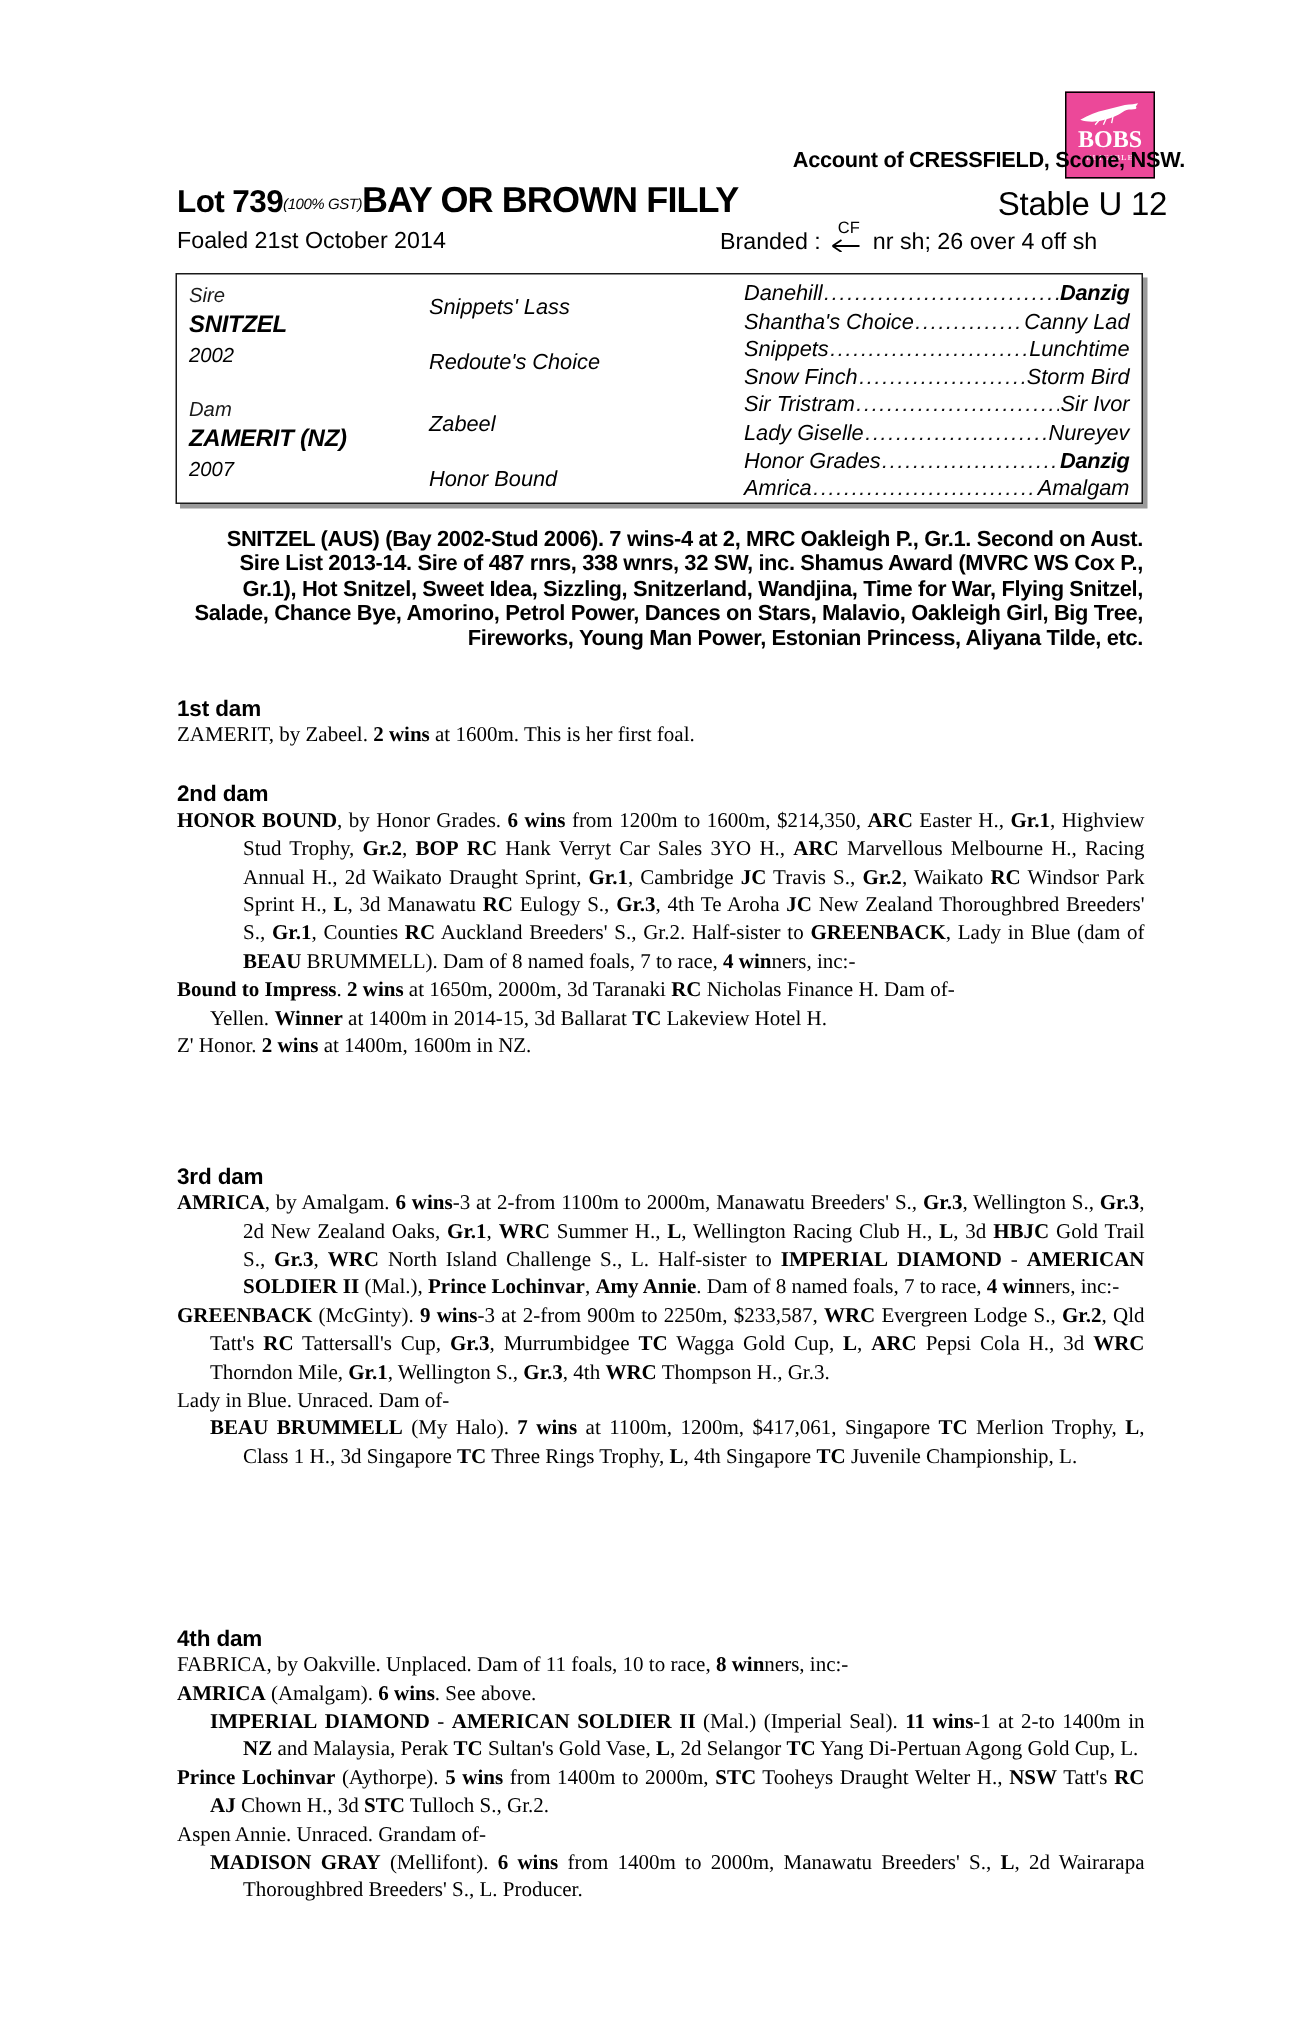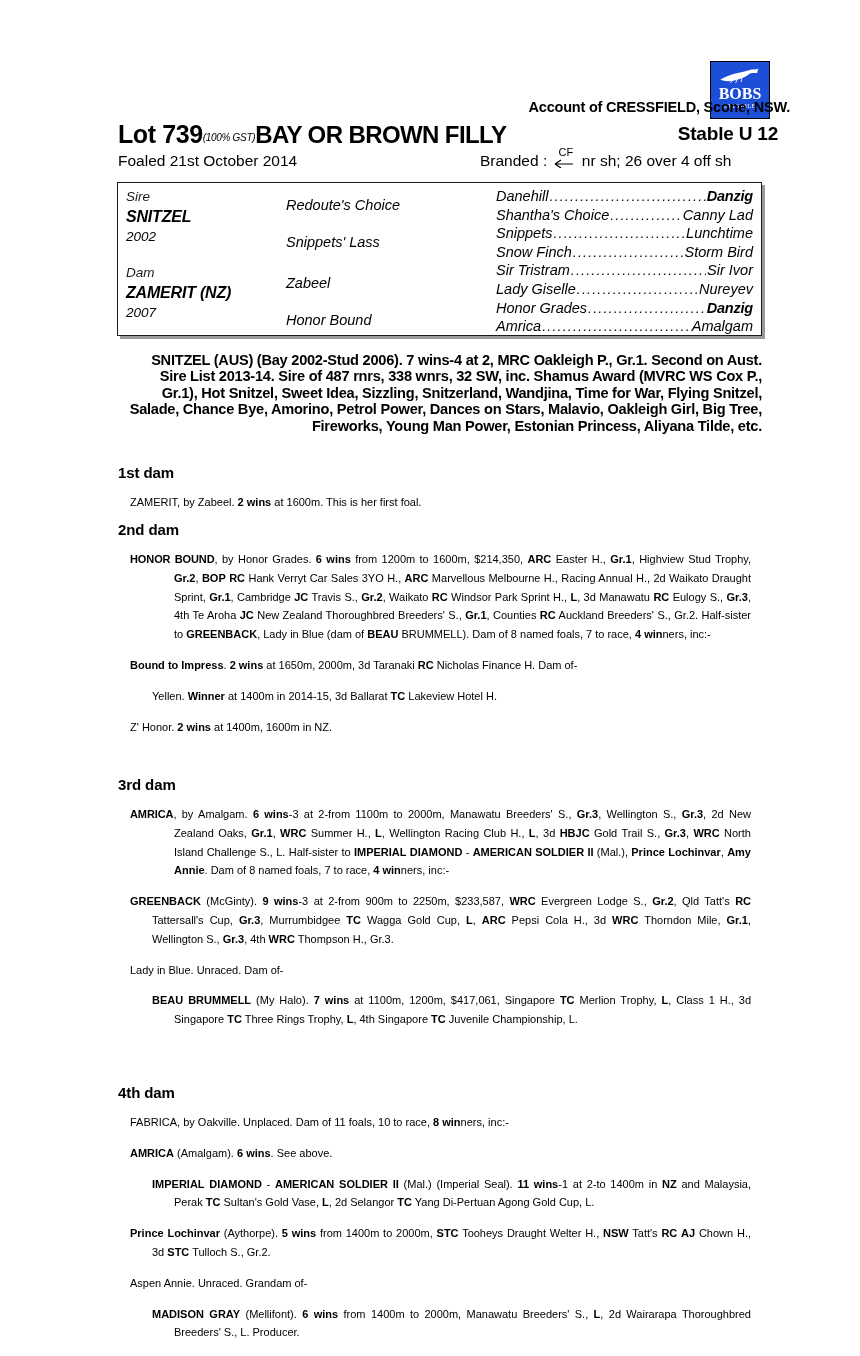--- a/index.html
+++ b/index.html
@@ -22,21 +22,21 @@
     height: 1356px;
   }
 
   
   .logo-box {
     position: absolute;
     left: 710px;
     top: 61px;
     width: 58px;
     height: 56px;
-    background: #1d4ed8;
+    background: #ec4899;
     border: 1px solid #000;
     display: flex;
     flex-direction: column;
     align-items: center;
     justify-content: flex-start;
     overflow: hidden;
   }
   .logo-horse {
     margin-top: 5px;
     width: 44px;
@@ -72,21 +72,21 @@
   }
   .lot-line {
     position: absolute;
     left: 118px;
     top: 120px;
     width: 660px;
     height: 28px;
     white-space: nowrap;
   }
   .lot-no {
-    font-size: 25px;
+    font-size: 21px;
     font-weight: bold;
     letter-spacing: -0.4px;
   }
   .gst {
     font-size: 10px;
     font-weight: normal;
     letter-spacing: -0.3px;
     position: relative;
     top: -2px;
     padding-left: 0;
@@ -94,22 +94,22 @@
   }
   .colour-sex {
     font-size: 24px;
     font-weight: bold;
     letter-spacing: -0.6px;
   }
   .stable {
     position: absolute;
     right: 0;
     top: 3px;
-    font-size: 19px;
-    font-weight: bold;
+    font-size: 22px;
+    font-weight: normal;
     letter-spacing: -0.2px;
   }
   .foaled-line {
     position: absolute;
     left: 118px;
     top: 152px;
     width: 660px;
     font-size: 15.5px;
     white-space: nowrap;
   }
@@ -243,25 +243,26 @@
     left: 118px;
     width: 645px;
   }
   .sec-title {
     font-size: 15px;
     font-weight: bold;
     letter-spacing: -0.1px;
     margin-bottom: 1px;
   }
   .p {
-    font-size: 11px;
+    font-size: 14px;
     line-height: 18.8px;
     text-align: justify;
     text-justify: inter-word;
-    margin: 12px;
+    margin: 0;
+    font-family: Liberation Serif, serif;
   }
   .p.nojust { text-align: left; }
   .hang1 { padding-left: 44px; text-indent: -44px; }
   .lvl1 { padding-left: 22px; text-indent: -22px; }
   .lvl2 { padding-left: 44px; text-indent: -22px; }
   b, .b { font-weight: bold; }
   .b-tight { font-weight: bold; letter-spacing: -0.1px; }
 </style>
 </head>
 <body>
@@ -304,22 +305,22 @@
       <div class="ped-col-a">
         <div class="pl-label">Sire</div>
         <div class="pl-name">SNITZEL</div>
         <div class="pl-year">2002</div>
         <div class="pl-gap"></div>
         <div class="pl-label">Dam</div>
         <div class="pl-name">ZAMERIT (NZ)</div>
         <div class="pl-year">2007</div>
       </div>
       <div class="ped-col-b">
+        <div class="pb-name">Snippets' Lass</div>
         <div class="pb-name">Redoute's Choice</div>
-        <div class="pb-name">Snippets' Lass</div>
         <div class="pb-gap"></div>
         <div class="pb-name">Zabeel</div>
         <div class="pb-name">Honor Bound</div>
       </div>
     </div>
     <div class="ped-right">
       <div class="gp-row">
         <span class="gp-name">Danehill</span>
         <span class="gp-dots">..................................................</span>
         <span class="gp-sire b">Danzig</span>

